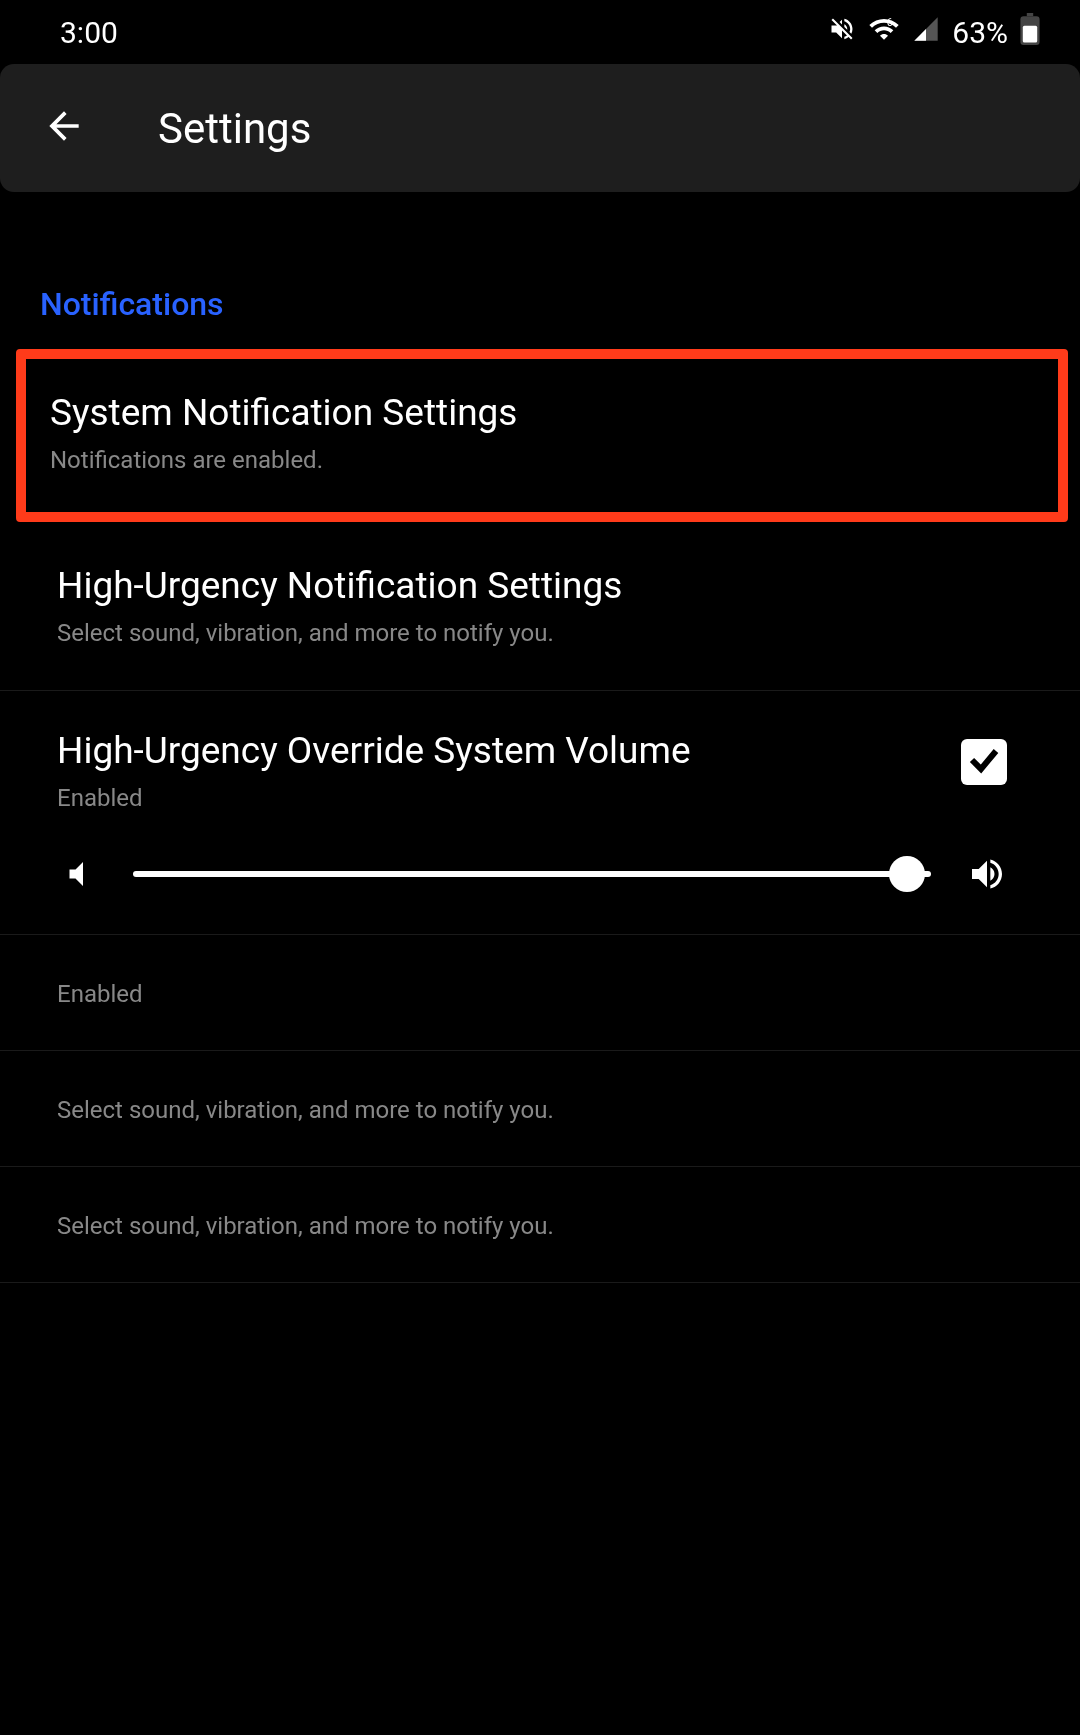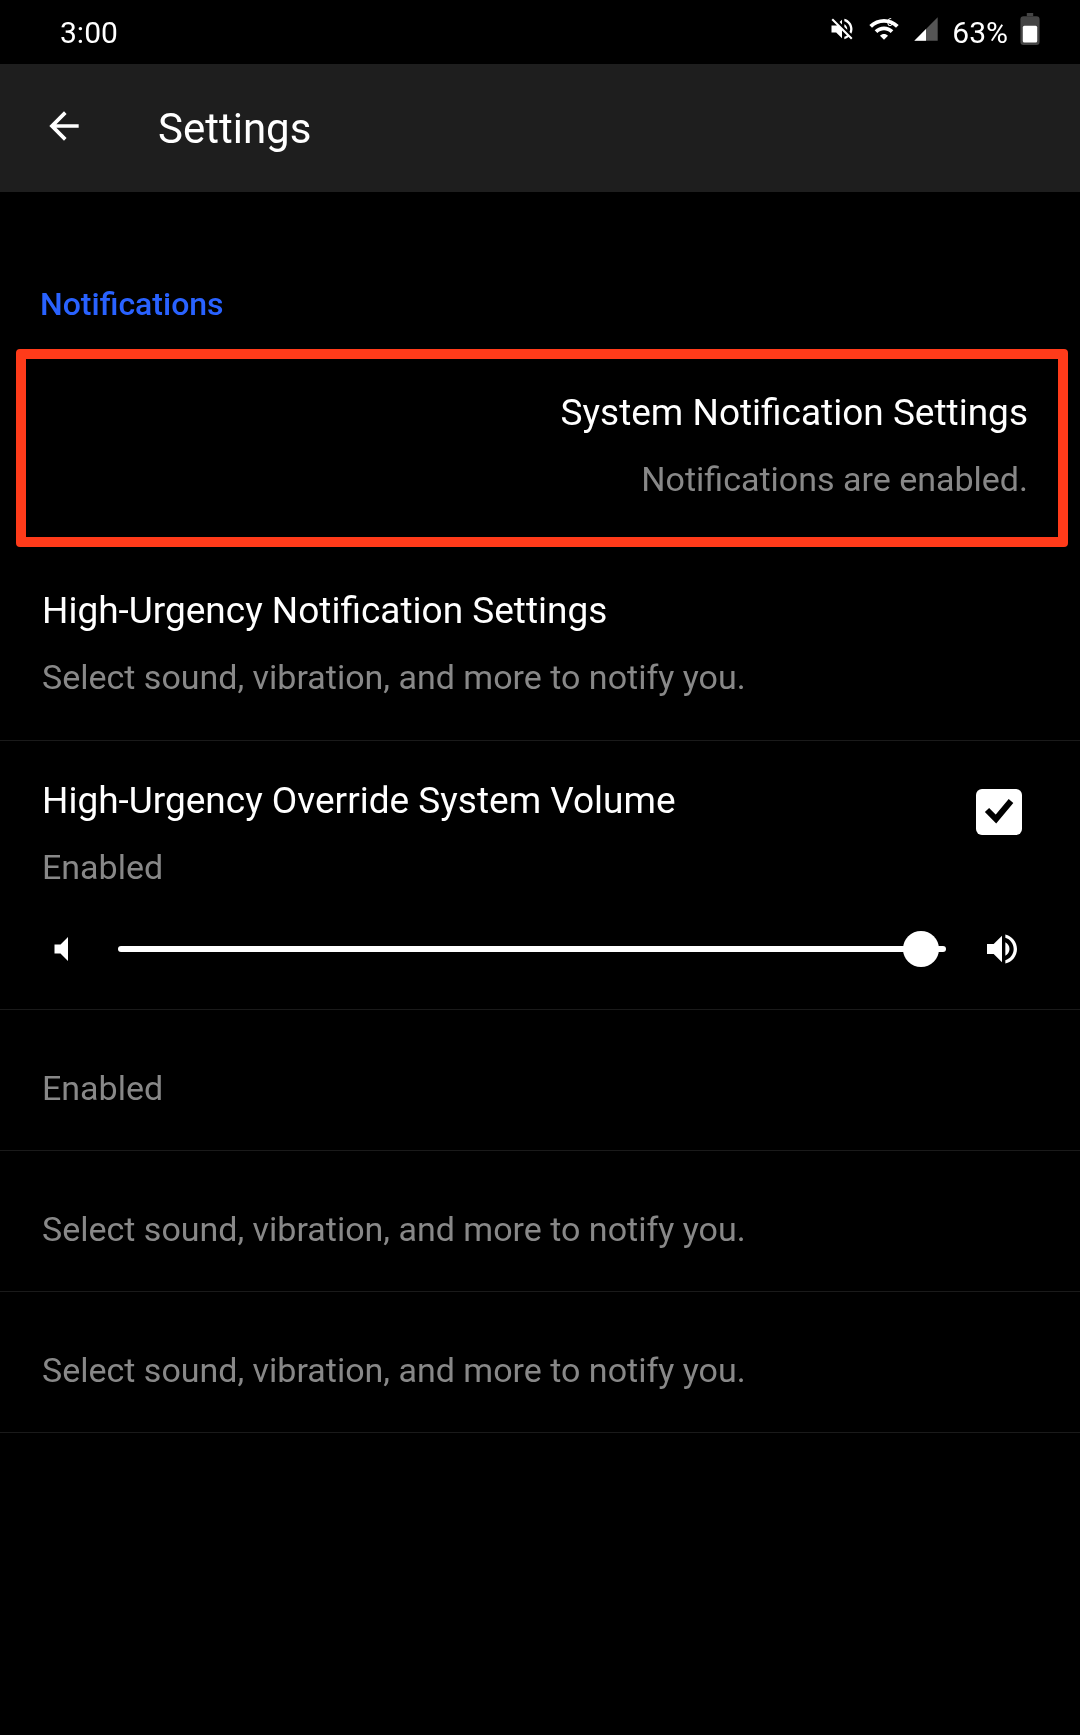--- a/index.html
+++ b/index.html
@@ -32,20 +32,21 @@
     .status-right svg {
       fill: #fff;
     }
     .app-bar {
       height: 128px;
       background: #1e1e1e;
       display: flex;
       align-items: center;
       padding: 0 40px;
       gap: 70px;
+      border-radius: 14px;
     }
     .back-btn {
       width: 48px;
       height: 48px;
       display: flex;
       align-items: center;
       justify-content: center;
       cursor: pointer;
     }
     .app-title {
@@ -57,40 +58,39 @@
       background: #000;
     }
     .section-header {
       padding: 45px 40px 22px;
       font-size: 32px;
       font-weight: 500;
       color: #2962ff;
       margin-top: 48px;
     }
     .item {
-      padding: 36px 42px 40px;
+      padding: 36px 57px 40px;
       border-bottom: 1px solid #1a1a1a;
     }
     .item-highlighted {
       border: 10px solid #ff3b1a;
       border-radius: 4px;
       margin: 4px 12px 4px 16px;
-      padding: 30px 30px 36px;
-      text-align: right;
+      padding: 30px 24px 36px;
     }
     .item-title {
       font-size: 37px;
       font-weight: 400;
       color: #fff;
       line-height: 1.3;
     }
     .item-sub {
-      font-size: 34px;
+      font-size: 24px;
       color: #888;
-      margin-top: 20px;
+      margin-top: 8px;
       line-height: 1.3;
     }
     .item-row {
       display: flex;
       justify-content: space-between;
       align-items: flex-start;
       gap: 36px;
     }
     .item-text {
       flex: 1;

